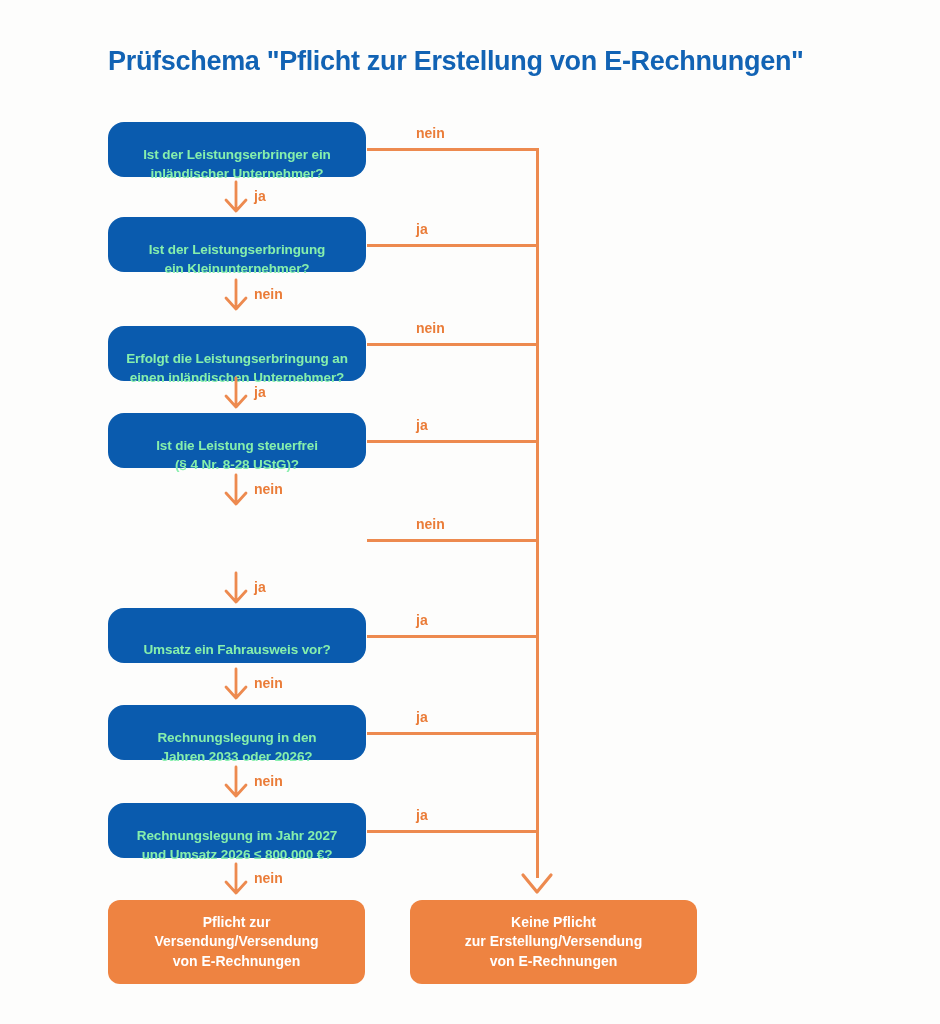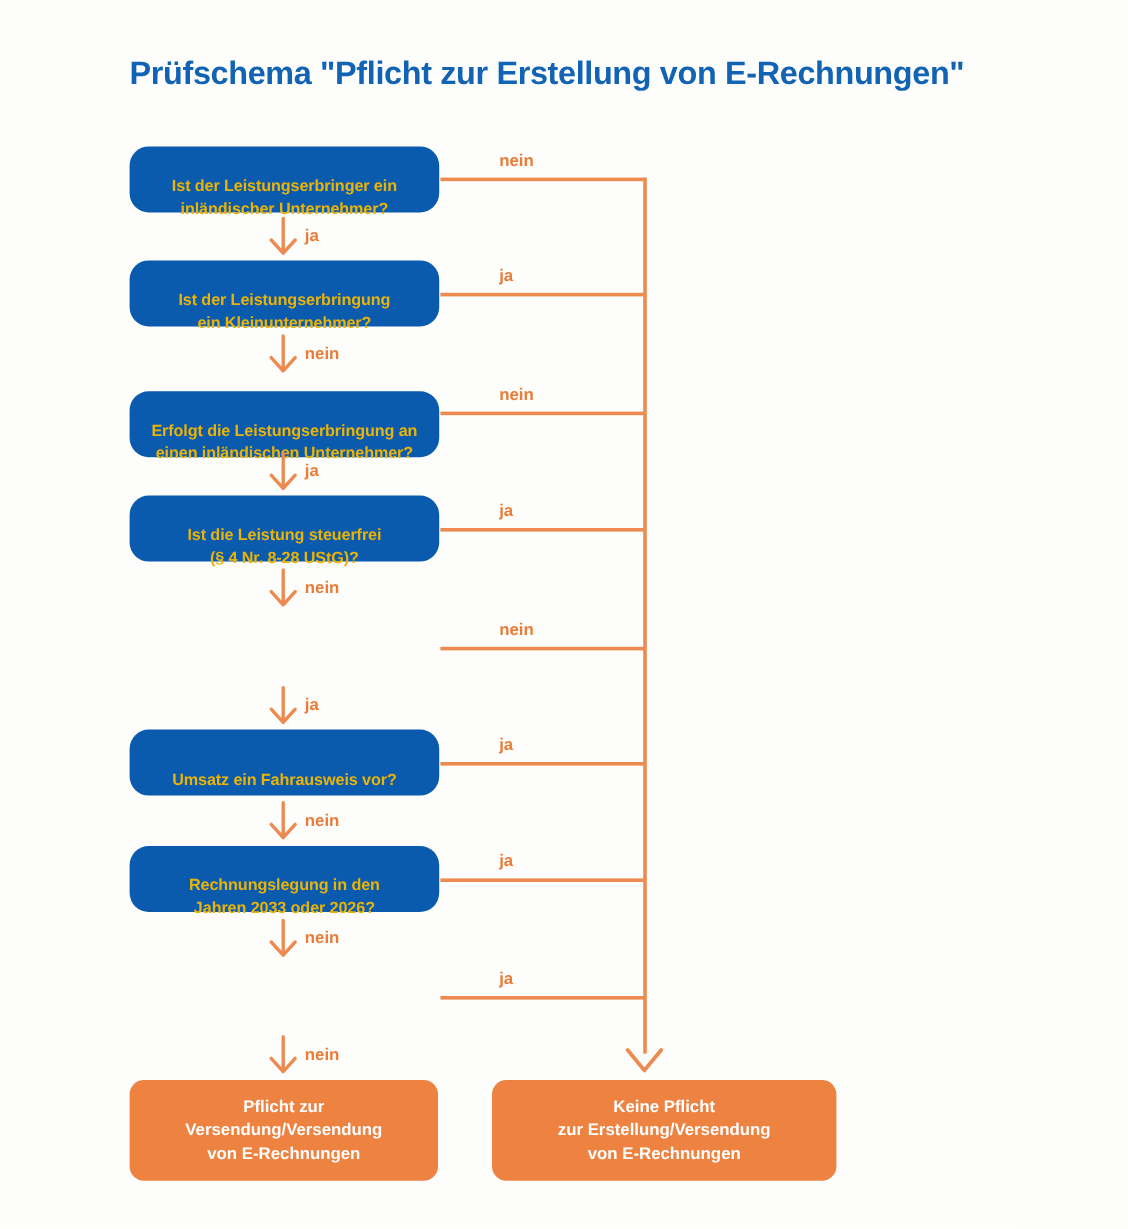--- a/index.html
+++ b/index.html
@@ -17,21 +17,21 @@
     font-size:27px;font-weight:bold;letter-spacing:-0.3px;
     color:#1263B4;
   }
   .qbox{
     position:absolute;left:108px;width:258px;height:55px;
     background:#0A5BAE;border-radius:16px;
     display:flex;align-items:center;justify-content:center;
     text-align:center;
   }
   .qbox-text{
-    color:#eab308;font-size:13.5px;font-weight:bold;line-height:19px;
+    color:#86efac;font-size:13.5px;font-weight:bold;line-height:19px;
     white-space:pre-line;letter-spacing:-0.1px;margin-top:28px;
   }
   .resbox{
     position:absolute;top:900px;height:84px;
     background:#EE8341;border-radius:12px;
     display:flex;align-items:center;justify-content:center;
     text-align:center;
   }
   .resbox-text{
     color:#ffffff;font-size:14px;font-weight:bold;line-height:19.5px;
@@ -78,20 +78,24 @@
   <div class="qbox" style="top:413px">
     <span class="qbox-text">Ist die Leistung steuerfrei
 (§ 4 Nr. 8-28 UStG)?</span>
   </div>
   <div class="qbox" style="top:608px">
     <span class="qbox-text">Umsatz ein Fahrausweis vor?</span>
   </div>
   <div class="qbox" style="top:705px">
     <span class="qbox-text">Rechnungslegung in den
 Jahren 2033 oder 2026?</span>
+  </div>
+  <div class="qbox" style="top:803px">
+    <span class="qbox-text">Rechnungslegung im Jahr 2027
+und Umsatz 2026 ≤ 800.000 €?</span>
   </div>
 
   <div class="hline" style="left:367px;top:148px;width:171px"></div>
   <div class="hline" style="left:367px;top:244px;width:171px"></div>
   <div class="hline" style="left:367px;top:343px;width:171px"></div>
   <div class="hline" style="left:367px;top:440px;width:171px"></div>
   <div class="hline" style="left:367px;top:539px;width:171px"></div>
   <div class="hline" style="left:367px;top:635px;width:171px"></div>
   <div class="hline" style="left:367px;top:732px;width:171px"></div>
   <div class="hline" style="left:367px;top:830px;width:171px"></div>

